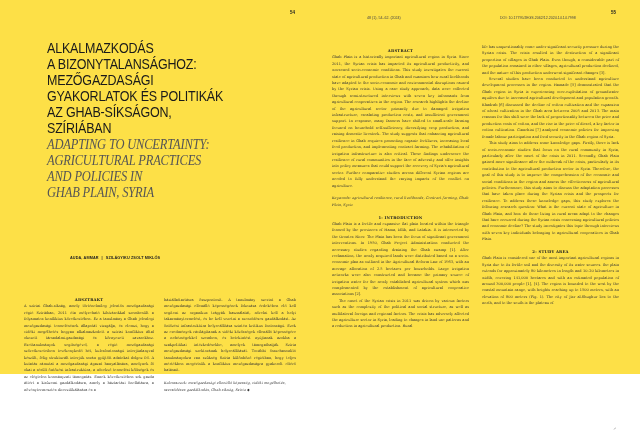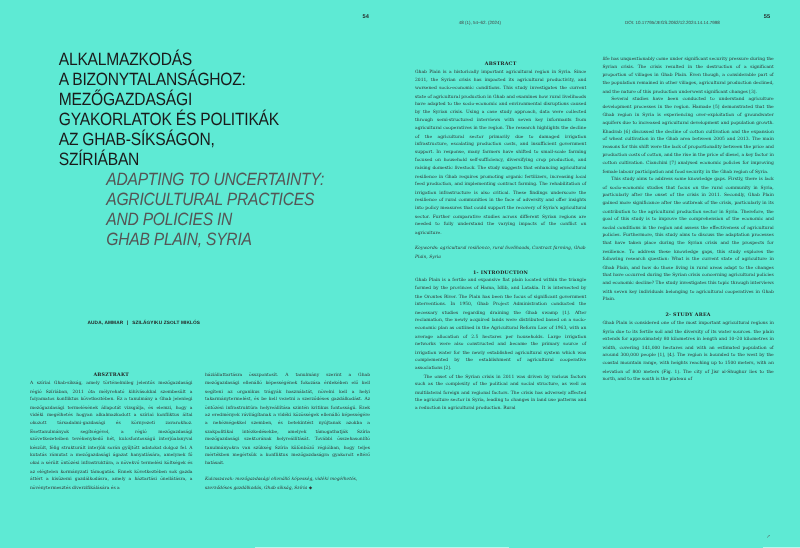--- a/index.html
+++ b/index.html
@@ -1,33 +1,33 @@
 <!DOCTYPE html>
 <html><head>
 <meta charset="utf-8">
 <style>
   * { margin: 0; padding: 0; box-sizing: border-box; }
   html, body { width: 640px; height: 438px; background: #ffffff; overflow: hidden; }
   body { position: relative; font-family: "DejaVu Serif", serif; color: #222; }
 
-  .page { position: absolute; top: 0; height: 438px; background: #5eead4; }
+  .page { position: absolute; top: 0; height: 374px; background: #fde047; }
   .page-left { left: 0; width: 320px; }
   .page-right { left: 320px; width: 320px; }
 
   .page-num { position: absolute; top: 10px; font-family: "Liberation Sans", sans-serif; font-size: 4.5px; font-weight: bold; color: #222; }
   .page-left .page-num { left: 290px; }
   .page-right .page-num { left: 291px; }
 
   .running-head { position: absolute; top: 16px; font-family: "Liberation Sans", sans-serif; font-size: 3.6px; color: #444; white-space: nowrap; }
   .rh-journal { left: 47px; }
   .rh-doi { left: 180px; }
 
   .title-block { position: absolute; left: 47px; top: 40px; width: 250px; }
   .title-hu { font-family: "Liberation Sans", sans-serif; font-size: 14.2px; line-height: 16px; color: #1a1a1a; letter-spacing: -0.2px; text-transform: uppercase; font-stretch: condensed; }
-  .title-en { font-family: Liberation Sans, sans-serif; font-style: italic; font-size: 14.2px; line-height: 16px; color: #555; letter-spacing: -0.2px; text-transform: uppercase; margin-top: 0; margin-left: 38px; }
+  .title-en { font-family: Liberation Serif, serif; font-style: italic; font-size: 14.2px; line-height: 16px; color: #555; letter-spacing: -0.2px; text-transform: uppercase; margin-top: 0; }
   .title-line { display: block; white-space: nowrap; transform-origin: left; transform: scaleX(0.88); }
 
   .authors { position: absolute; left: 70px; top: 256px; font-family: "Liberation Sans", sans-serif; font-size: 3.8px; font-weight: bold; color: #222; white-space: nowrap; letter-spacing: 0.1px; }
   .authors .sep { margin: 0 3px; }
 
   .col { position: absolute; font-size: 3.55px; line-height: 6.4px; color: #333; text-align: justify; }
   .col p { margin: 0; }
   .col .indent { text-indent: 7px; }
   .col .gap { height: 6.4px; }
   .sec-head { text-align: center; font-weight: bold; font-size: 3.8px; letter-spacing: 0.2px; color: #222; }

